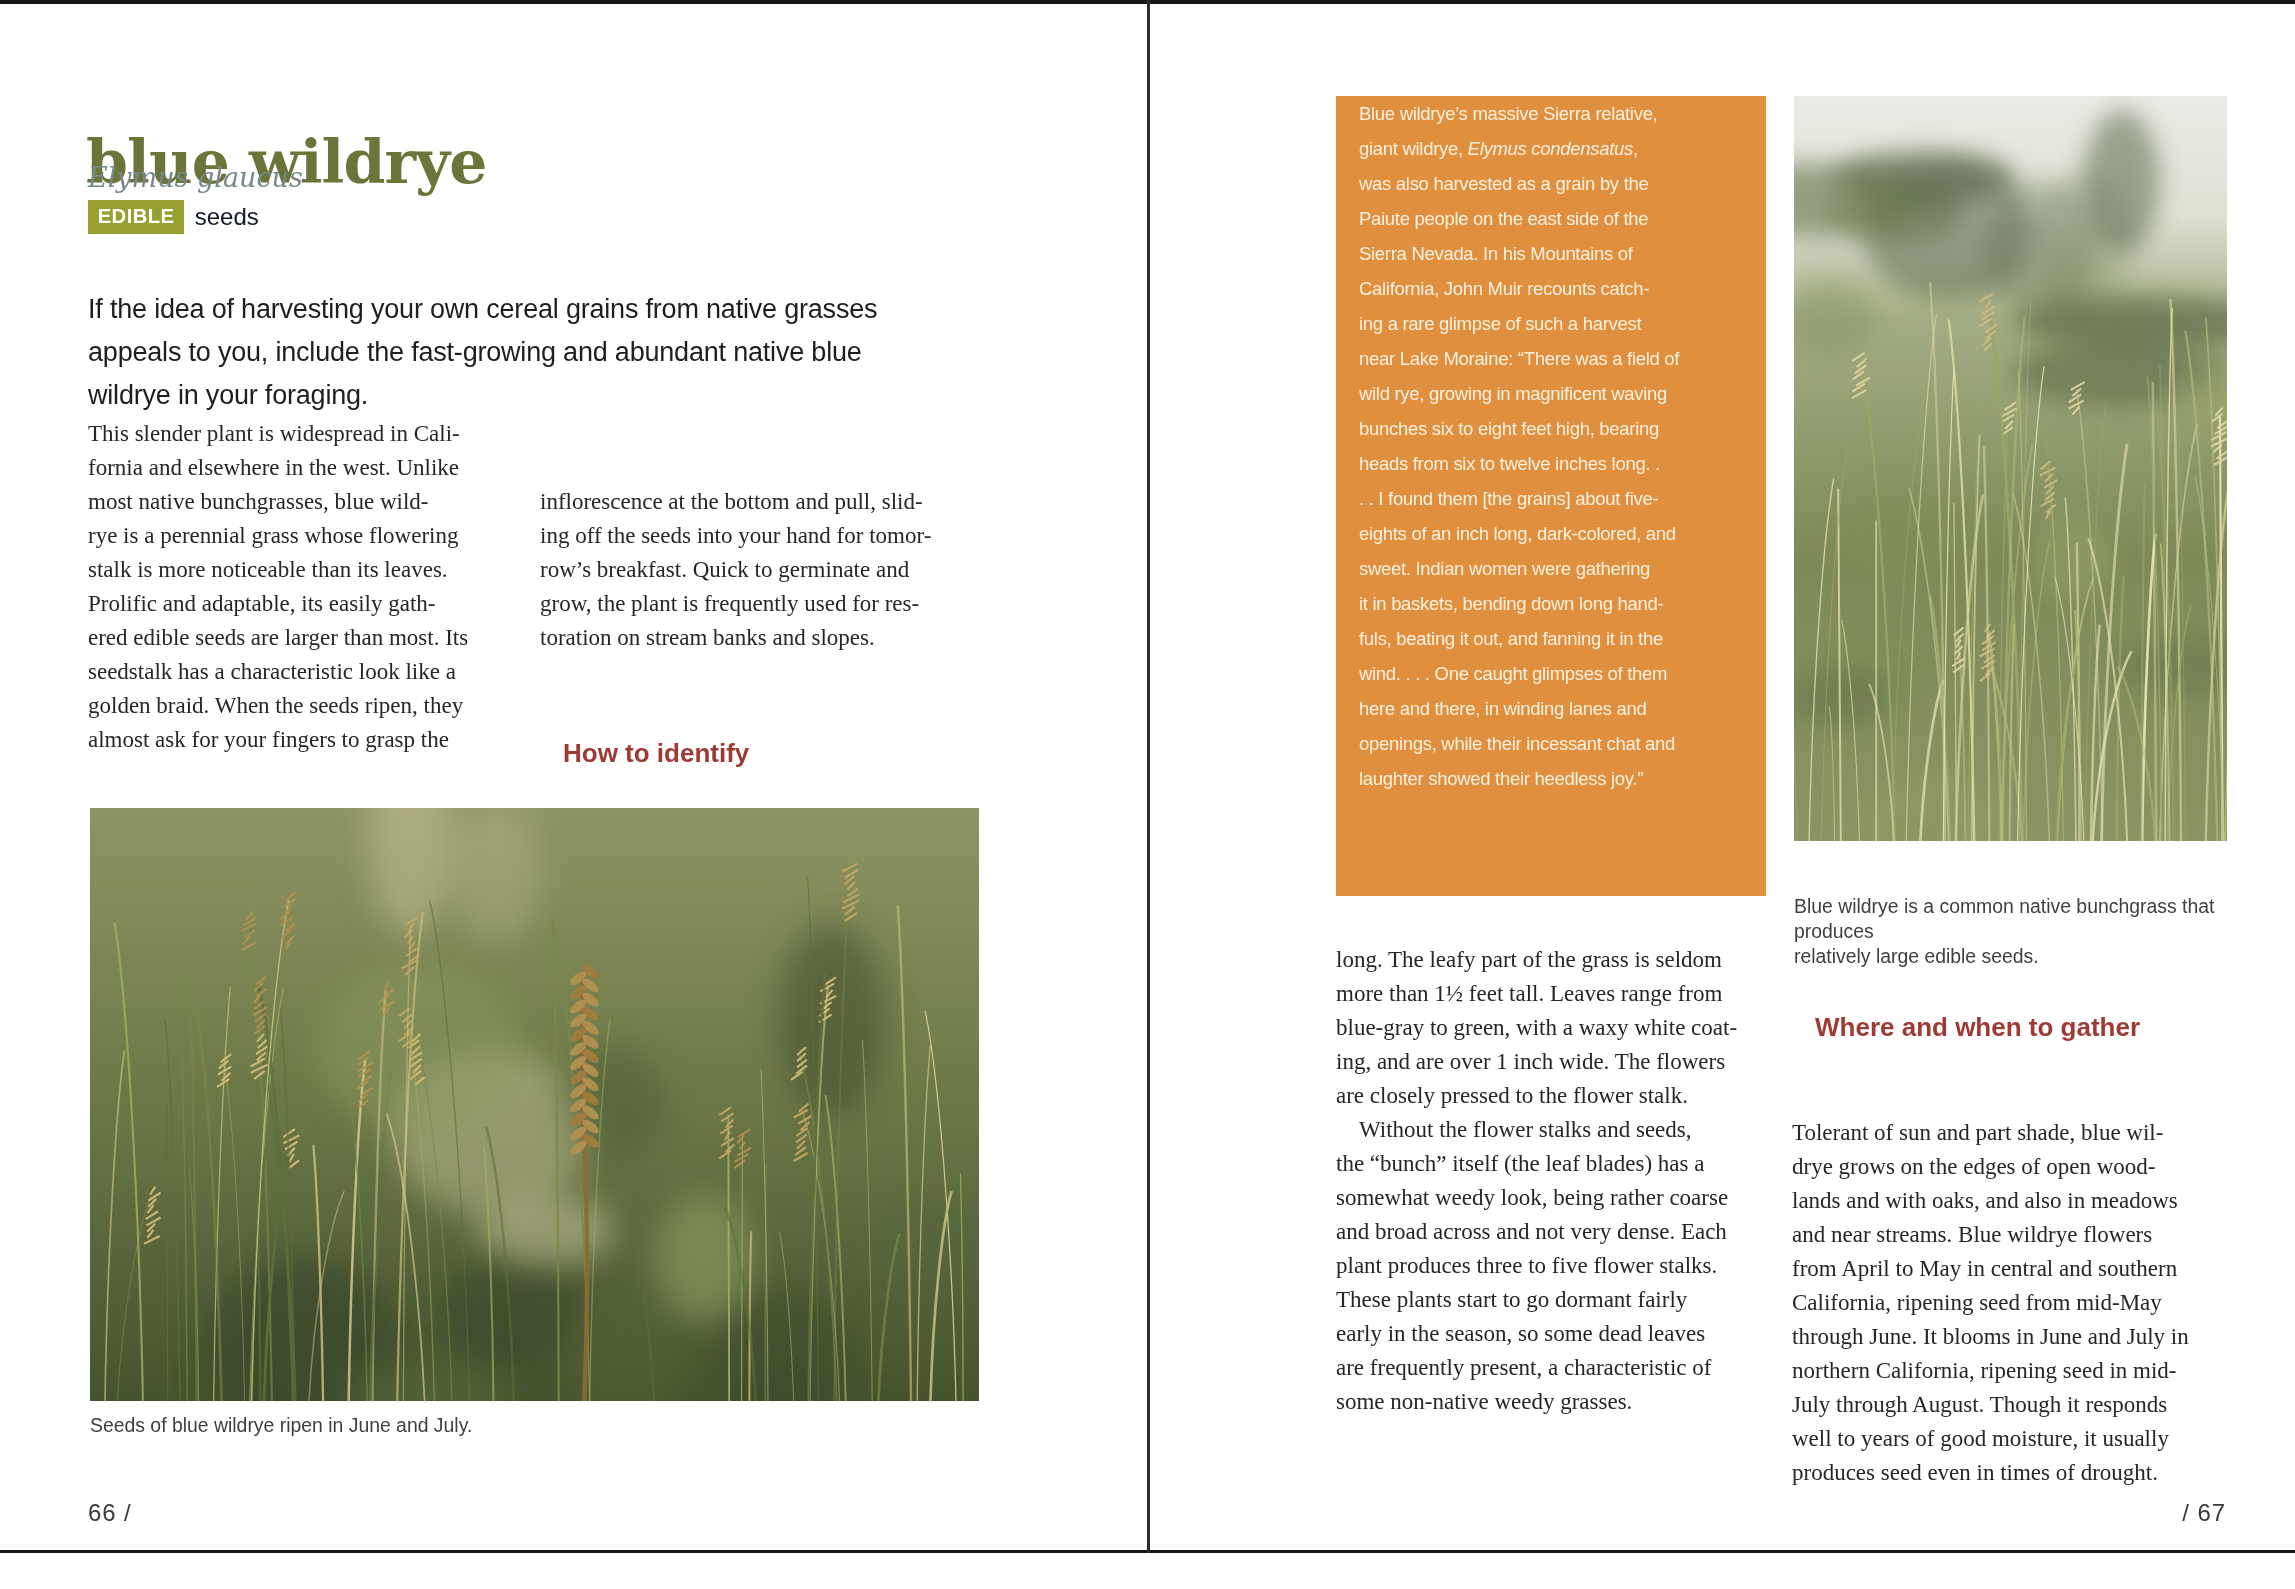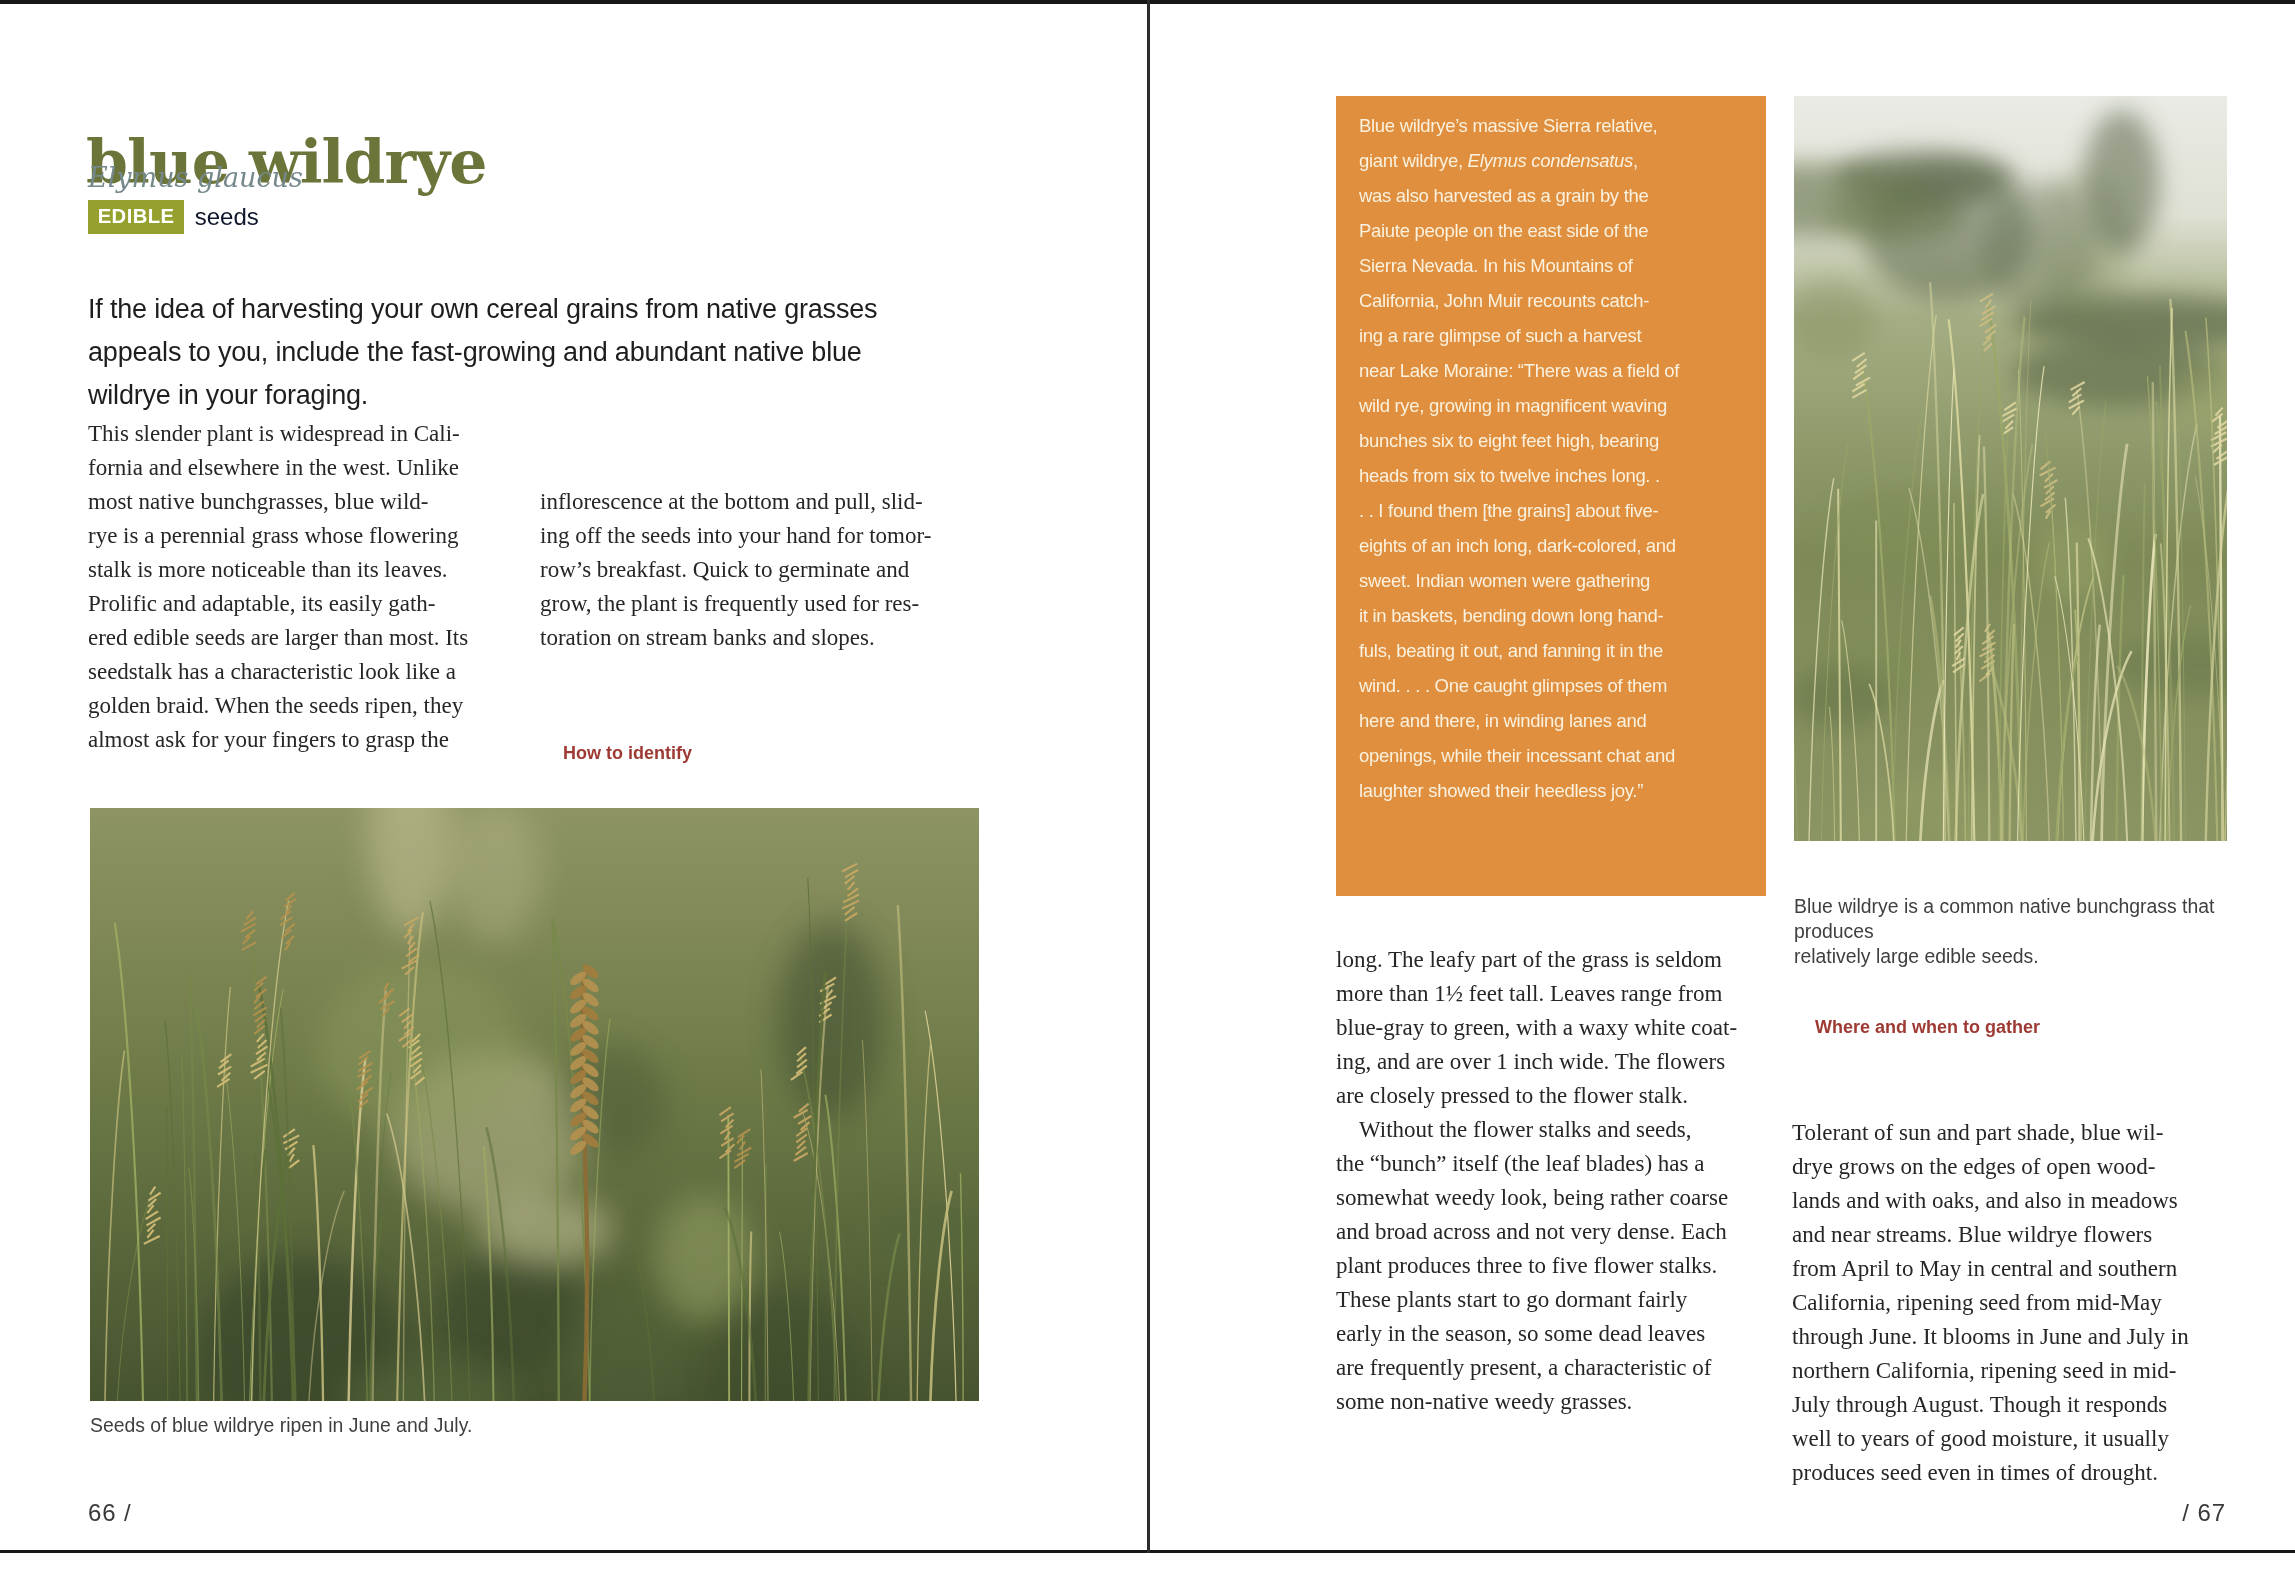--- a/index.html
+++ b/index.html
@@ -16,35 +16,35 @@
            font-style:italic;font-size:27px;color:#75898d;}
   .badge-row{position:absolute;left:88px;top:200px;display:flex;align-items:center;}
   .badge{background:#95a02e;color:#ffffff;font-weight:bold;font-size:20.3px;
          padding:5.3px 9.7px;letter-spacing:0.4px;}
   .badge-suffix{font-size:24px;color:#0f172a;margin-left:10.6px;}
   .intro{position:absolute;left:88px;top:261px;width:936px;font-size:27px;line-height:43px;
          color:#1e1e1e;letter-spacing:-0.2px;white-space:pre-wrap;}
   .cols{position:absolute;left:88px;top:417px;display:flex;gap:11px;}
   .col{width:441px;font-family:"Liberation Serif",serif;font-size:23px;line-height:34px;
        color:#262626;white-space:pre-wrap;}
-  .subhead{font-family:"Liberation Sans",sans-serif;font-weight:bold;font-size:18px;
+  .subhead{font-family:"Liberation Sans",sans-serif;font-weight:bold;font-size:26px;
            color:#9e3a33;padding-left:23px;margin:14px 0 7px 0;line-height:32px;}
   .photo{position:absolute;display:block;}
   #photoL{left:90px;top:808px;width:889px;height:593px;}
   .caption{position:absolute;font-size:19.4px;line-height:25px;color:#3f3f3f;white-space:pre-wrap;}
   .captionL{left:90px;top:1413px;}
   .pagenum{position:absolute;font-size:24px;color:#3a3a3a;letter-spacing:0.9px;}
   .pagenumL{left:88px;top:1499px;}
 
   
   .sidebar-box{position:absolute;left:1336px;top:96px;width:430px;height:800px;
                background:#df8f3d;}
   .box-title{font-family:"DejaVu Serif",serif;font-weight:bold;font-size:30px;
              color:#fdf8ee;text-align:center;margin:30px 0 19.4px 0;}
-  .box-body{margin:12px 23px;font-size:18.5px;line-height:35px;color:#faf1df;
+  .box-body{margin:0 23px;font-size:18.5px;line-height:35px;color:#faf1df;
             letter-spacing:-0.3px;white-space:pre;}
   #photoR{left:1794px;top:96px;width:433px;height:745px;}
   .captionR{left:1794px;top:894px;width:450px;}
   .cols2{position:absolute;left:1336px;top:943px;display:flex;gap:15px;}
   .cols2 .col{width:441px;}
   .cols2 .subhead{margin:0 0 5.3px 0;}
   .pagenumR{right:69px;top:1499px;}
 </style>
 </head>
 <body>

